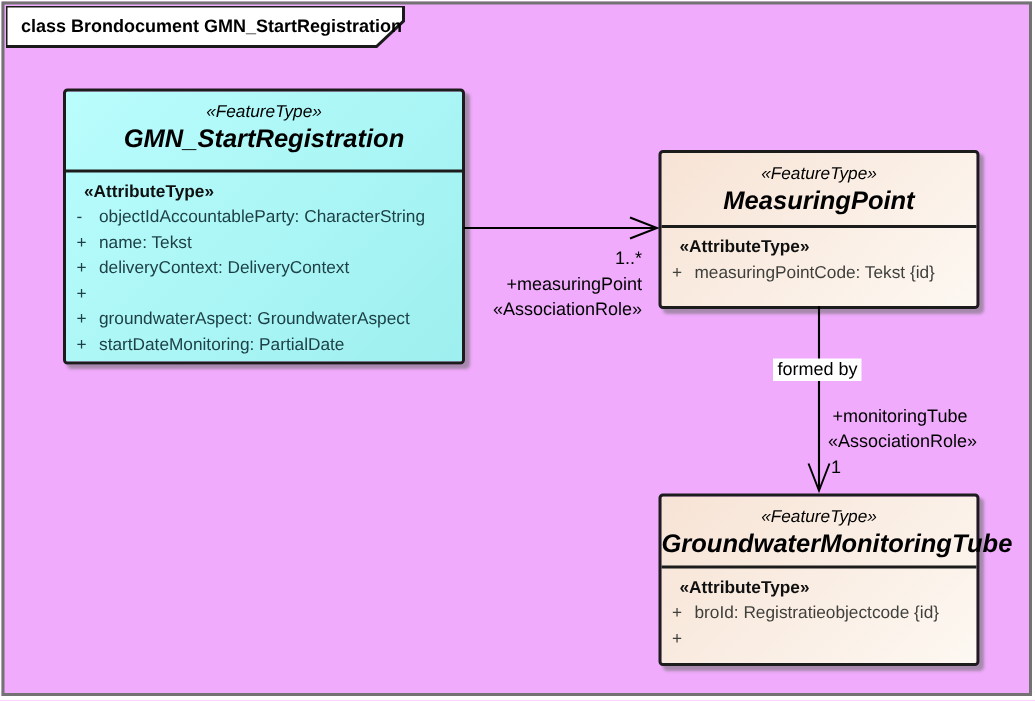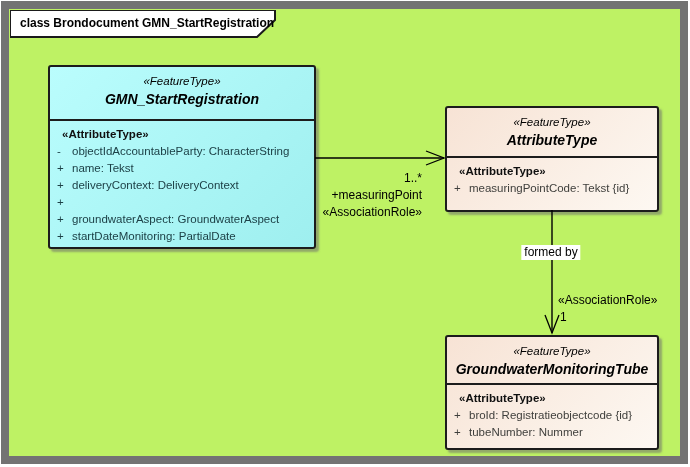--- a/index.html
+++ b/index.html
@@ -3,38 +3,38 @@
 <meta charset="utf-8">
 <style>
   html,body{margin:0;padding:0;}
   body{
     width:690px;height:467px;position:relative;background:#ffffff;
     font-family:"Liberation Sans",sans-serif;overflow:hidden;
     -webkit-font-smoothing:antialiased;
   }
   #frame{
     position:absolute;left:1px;top:1px;width:687px;height:463px;
-    border:8px solid #737373;box-sizing:border-box;background:#bef264;
+    border:2px solid #737373;box-sizing:border-box;background:#f0abfc;
   }
   #tab-svg{position:absolute;left:1px;top:1px;}
   #frame-title{
     position:absolute;left:11px;top:7px;font-size:12px;font-weight:bold;color:#000;
     white-space:nowrap;
   }
   .uml-class{
     position:absolute;border:2px solid #1c1c1c;border-radius:3px;box-sizing:border-box;
     box-shadow:3px 3px 2px rgba(110,110,110,0.55);
   }
   .uml-class.cyan{background:linear-gradient(135deg,var(--cyan-top),var(--cyan-bottom));}
   .uml-class.peach{background:linear-gradient(135deg,var(--peach-top),var(--peach-bottom));}
   .cls-header{
     border-bottom:2px solid #1c1c1c;text-align:center;padding-top:6px;box-sizing:border-box;font-style:italic;
   }
   .stereo{font-size:11.5px;color:#000;line-height:17px;white-space:nowrap;}
-  .cls-name{font-size:14px;font-weight:bold;color:#000;line-height:18px;white-space:nowrap;}
+  .cls-name{font-size:17px;font-weight:bold;color:#000;line-height:18px;white-space:nowrap;}
   .attr-box{padding-top:5px;}
   .attr-stereo{
     font-size:11.5px;font-weight:600;color:#101010;line-height:17px;padding-left:12px;
     white-space:nowrap;
   }
   .attr-row{display:flex;line-height:17px;font-size:11.5px;white-space:nowrap;}
   .attr-row .vis{width:15px;margin-left:7px;flex:0 0 auto;text-align:left;}
   .cyan .attr-row{color:var(--attr-cyan);}
   .peach .attr-row{color:var(--attr-peach);}
   .conn{position:absolute;}
@@ -81,21 +81,21 @@
       <div class="attr-row">
         <span class="vis">+</span>
         <span>startDateMonitoring: PartialDate</span>
       </div>
     </div>
   </div>
 
   <div class="uml-class peach" style="left:436px;top:97px;width:214px;height:106px;">
     <div class="cls-header" style="height:50px;">
       <div class="stereo">«FeatureType»</div>
-      <div class="cls-name">AttributeType</div>
+      <div class="cls-name">MeasuringPoint</div>
     </div>
     <div class="attr-box">
       <div class="attr-stereo">«AttributeType»</div>
       <div class="attr-row">
         <span class="vis">+</span>
         <span>measuringPointCode: Tekst {id}</span>
       </div>
     </div>
   </div>
 
@@ -105,34 +105,34 @@
       <div class="cls-name">GroundwaterMonitoringTube</div>
     </div>
     <div class="attr-box">
       <div class="attr-stereo">«AttributeType»</div>
       <div class="attr-row">
         <span class="vis">+</span>
         <span>broId: Registratieobjectcode {id}</span>
       </div>
       <div class="attr-row">
         <span class="vis">+</span>
-        <span>tubeNumber: Nummer</span>
       </div>
     </div>
   </div>
 
   <svg class="conn" style="left:306px;top:139px;" width="132" height="20" viewBox="0 0 132 20">
     <line x1="0" y1="10" x2="129" y2="10" stroke="#000" stroke-width="1.4"></line>
     <path d="M111,3 L129,10 L111,17" fill="none" stroke="#000" stroke-width="1.3"></path>
   </svg>
   <div class="edge-label lbl-right" style="right:258px;top:162px;">1..*</div>
   <div class="edge-label lbl-right" style="right:258px;top:179px;">+measuringPoint</div>
   <div class="edge-label lbl-right" style="right:258px;top:196px;">«AssociationRole»</div>
 
   <svg class="conn" style="left:532px;top:201px;" width="22" height="126" viewBox="0 0 22 126">
     <line x1="11" y1="0" x2="11" y2="123" stroke="#000" stroke-width="1.4"></line>
     <path d="M4,105 L11,123 L18,105" fill="none" stroke="#000" stroke-width="1.3"></path>
   </svg>
   <div class="edge-label lbl-name" style="left:542px;top:236px;">formed by</div>
+  <div class="edge-label" style="left:552px;top:267px;">+monitoringTube</div>
   <div class="edge-label" style="left:549px;top:284px;">«AssociationRole»</div>
   <div class="edge-label" style="left:551px;top:301px;">1</div>
 
 </div>
 
 </body></html>

